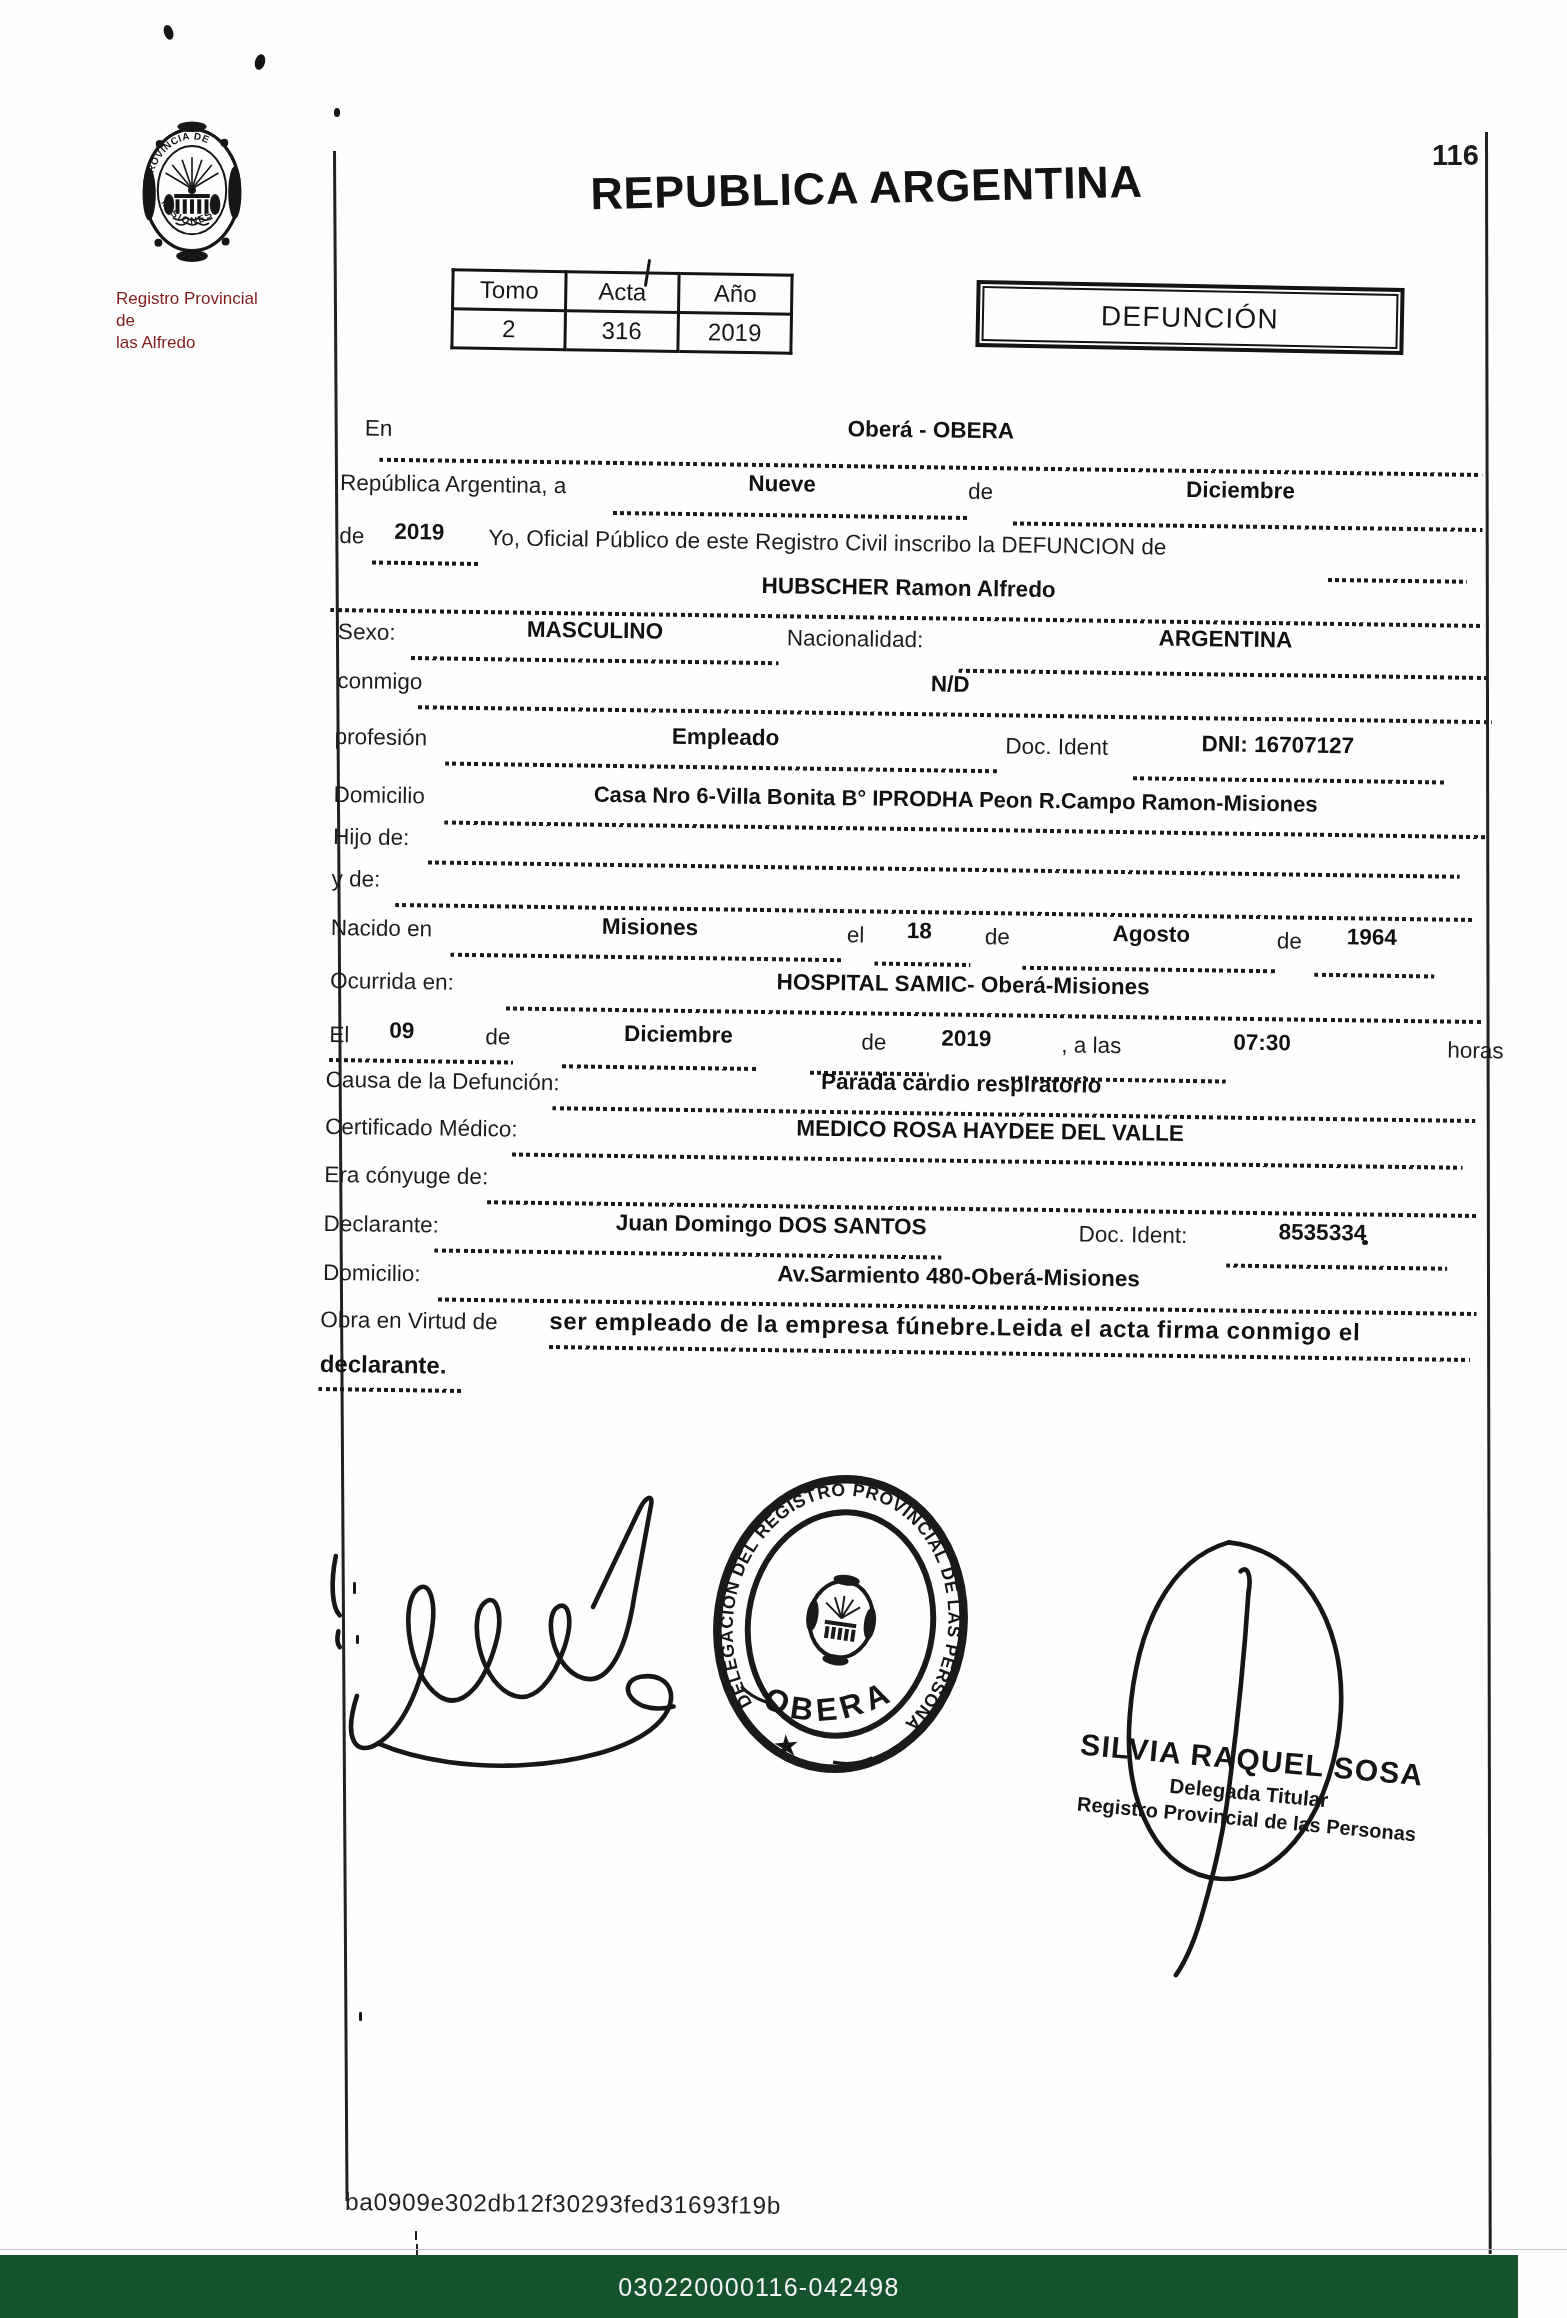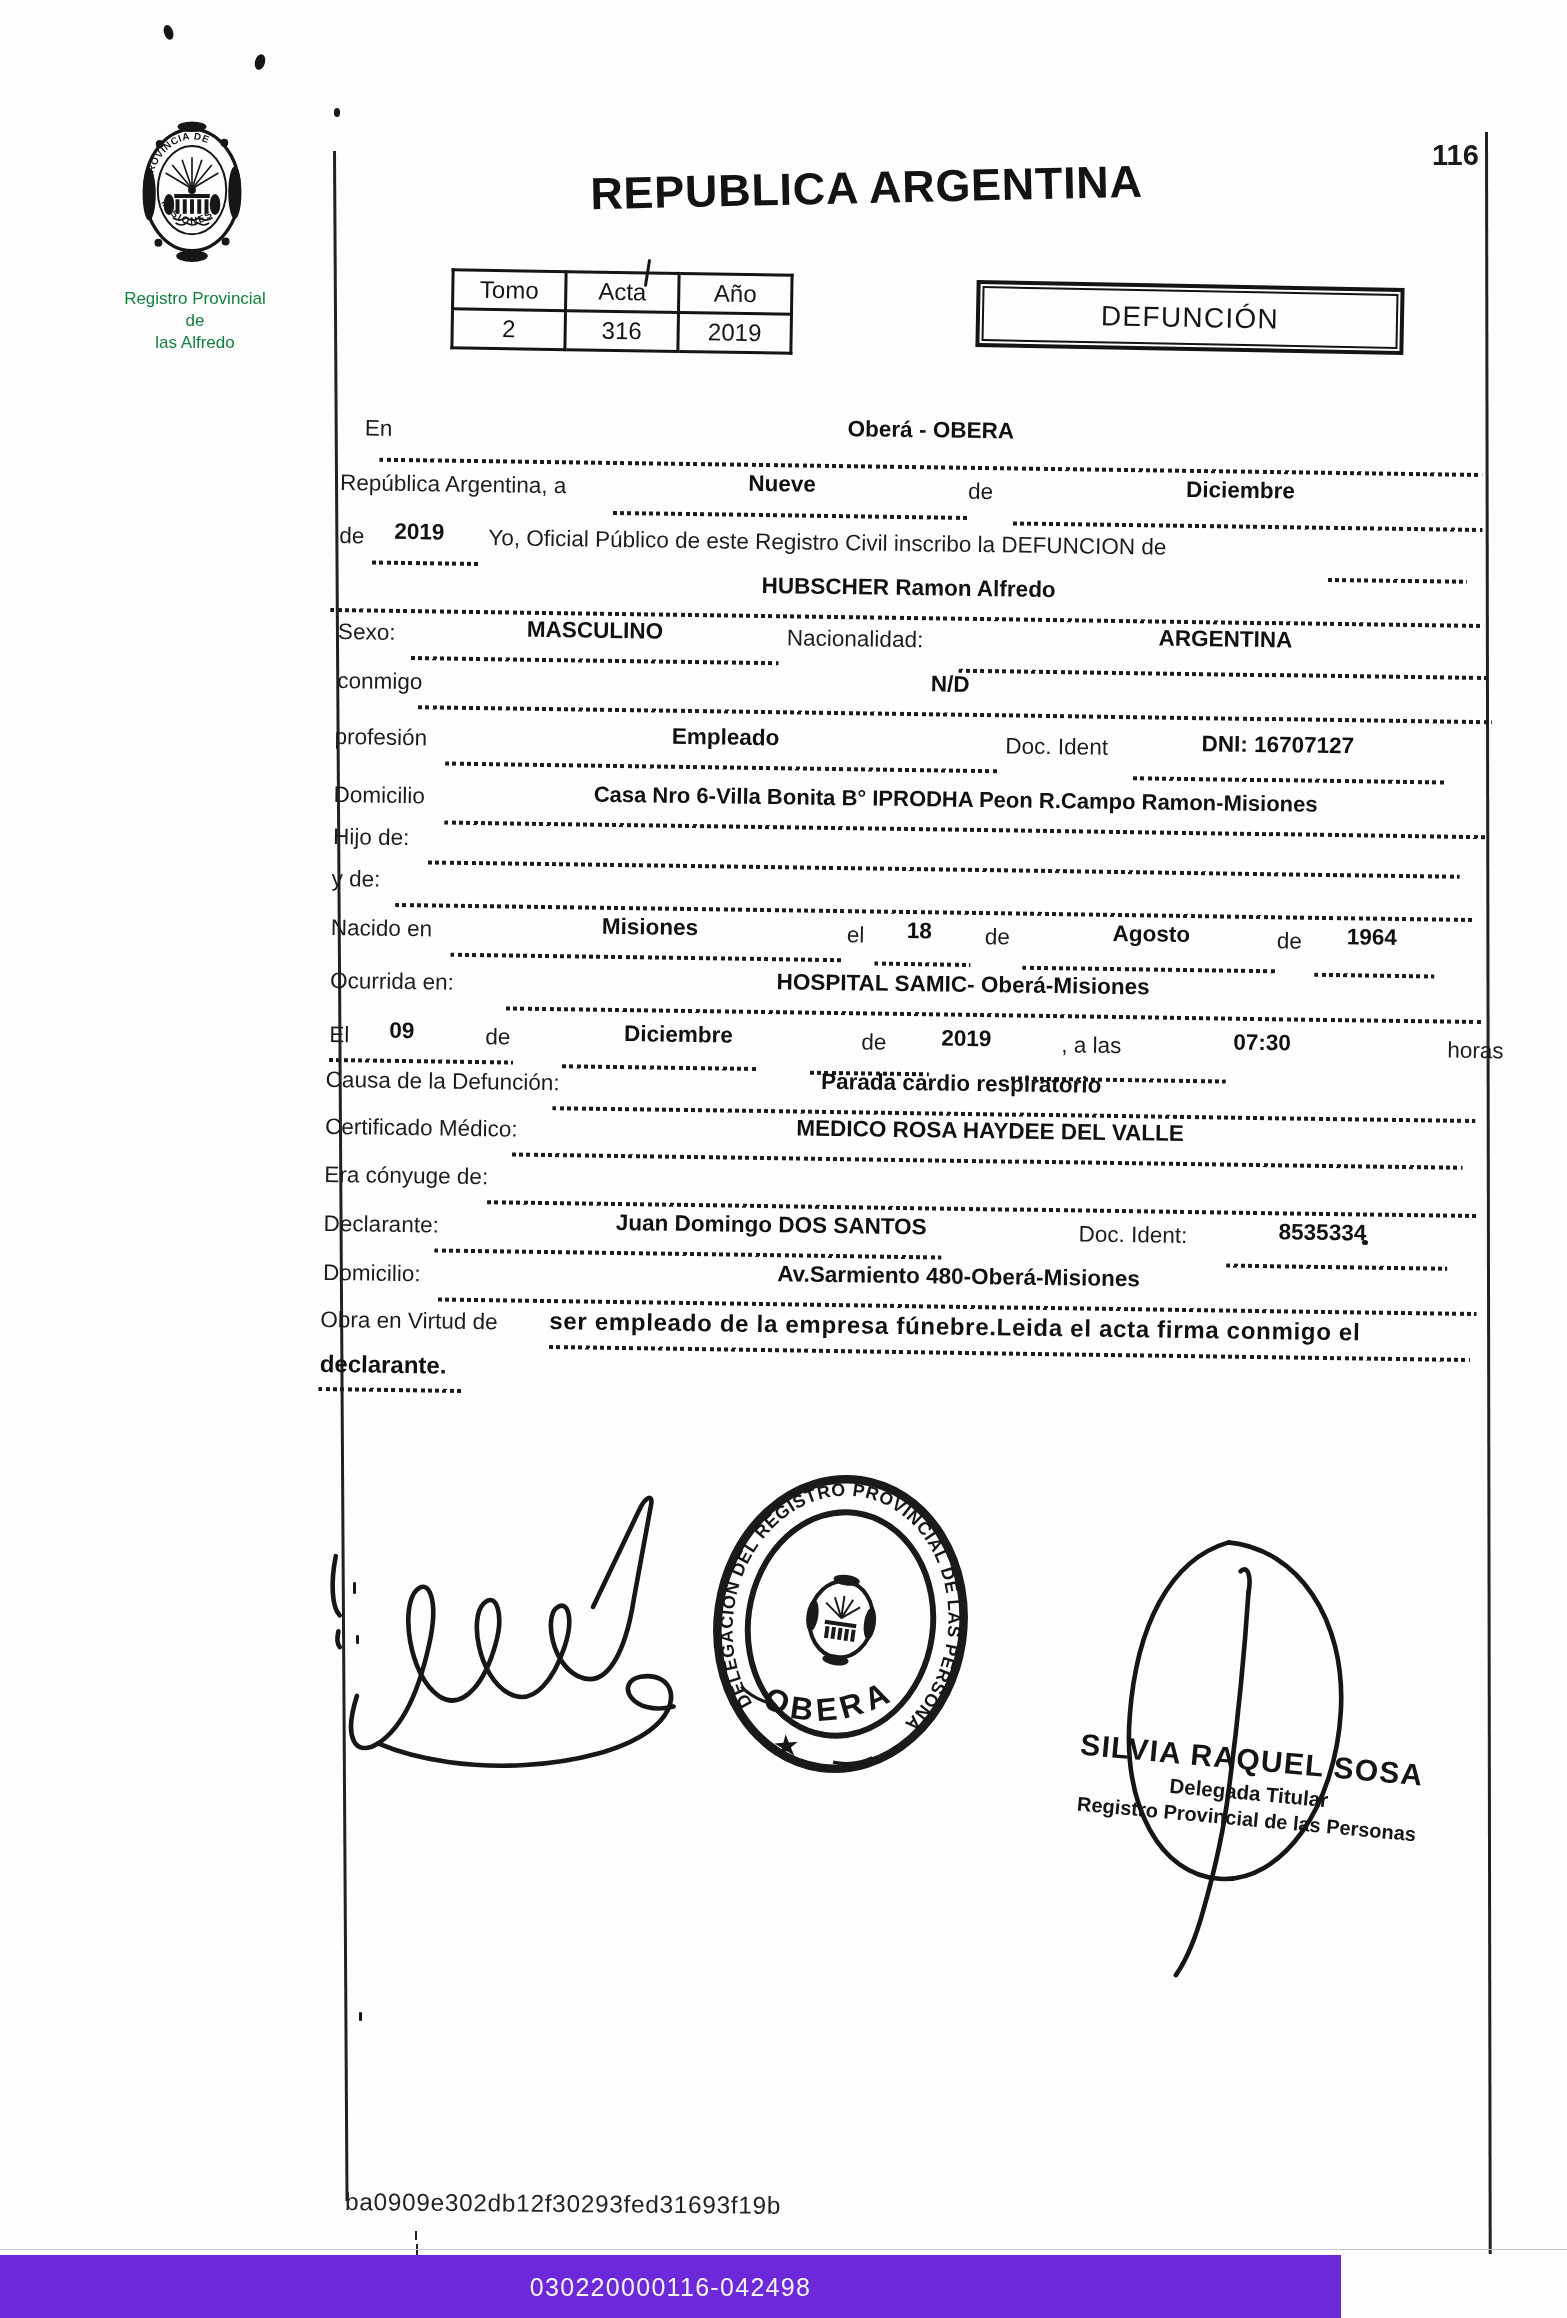--- a/index.html
+++ b/index.html
@@ -16,28 +16,28 @@
               transform:rotate(0.8deg);transform-origin:333px 415px;}
   .title{position:absolute;left:576px;top:162px;width:581px;text-align:center;
          font-size:45px;font-weight:700;letter-spacing:0.7px;transform:rotate(-1.3deg);color:#131313;}
   .pagenum{position:absolute;left:1432px;top:139px;font-size:29px;font-weight:700;color:#1a1a1a;}
   table.acta{position:absolute;left:451px;top:271px;border-collapse:collapse;transform:rotate(0.9deg);}
   table.acta td{border:3.3px solid #151515;width:110px;text-align:center;font-size:24px;padding:4px 0;color:#161616;}
   .defbox{position:absolute;left:976px;top:284px;width:420px;height:59px;border:4.6px solid #141414;
           transform:rotate(1.1deg);}
   .defbox .inner{position:absolute;left:2px;top:2px;right:2px;bottom:2px;border:2px solid #141414;
           display:flex;align-items:center;justify-content:center;font-size:28px;letter-spacing:1.3px;color:#161616;}
-  .orgtxt{position:absolute;left:116px;top:288px;width:158px;text-align:center;font-size:17px;line-height:1.3;color:#15803d;}
+  .orgtxt{position:absolute;left:116px;top:288px;width:158px;text-align:left;font-size:17px;line-height:1.3;color:#7f1d1d;}
   .official{position:absolute;left:1038px;top:1743px;width:423px;text-align:center;
             transform:rotate(5.2deg);color:#151515;}
   .official .oname{font-size:30px;font-weight:700;letter-spacing:1.3px;}
   .official .orole{font-size:20.5px;font-weight:700;margin-top:4px;}
   .official .oorg{font-size:20px;font-weight:700;margin-top:2.6px;}
   .hash{position:absolute;left:345px;top:2190px;font-size:24.4px;letter-spacing:0.7px;color:#222;transform:rotate(0.5deg);}
-  .barcode{position:absolute;left:0;top:2255px;width:1341px;height:64px;background:#6d28d9;
+  .barcode{position:absolute;left:0;top:2255px;width:1518px;height:64px;background:#14532d;
            display:flex;align-items:center;justify-content:center;}
   .barcode span{color:#f4f4f4;font-size:25px;letter-spacing:1.3px;}
   .hairline{position:absolute;left:0;top:2249px;width:1567px;height:1.3px;background:#c9c9c9;}
   svg{position:absolute;overflow:visible;}
   svg text{font-family:"Liberation Sans",sans-serif;}
 </style>
 </head>
 <body>
 
 <div class="page">

